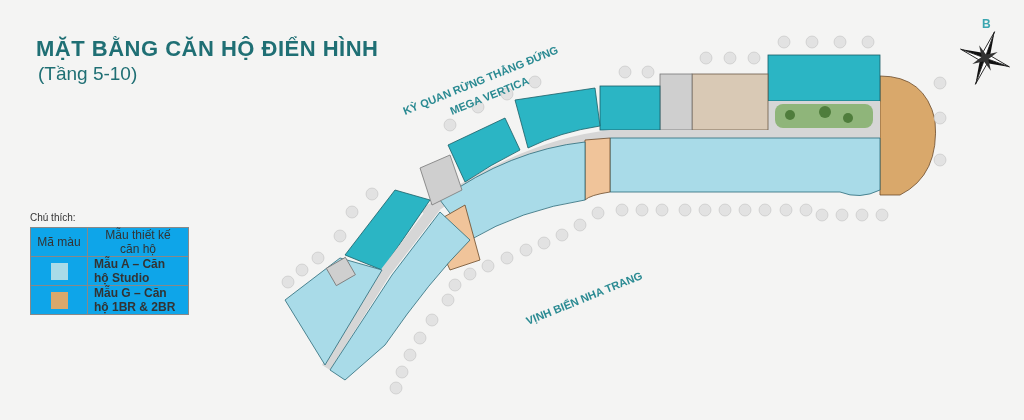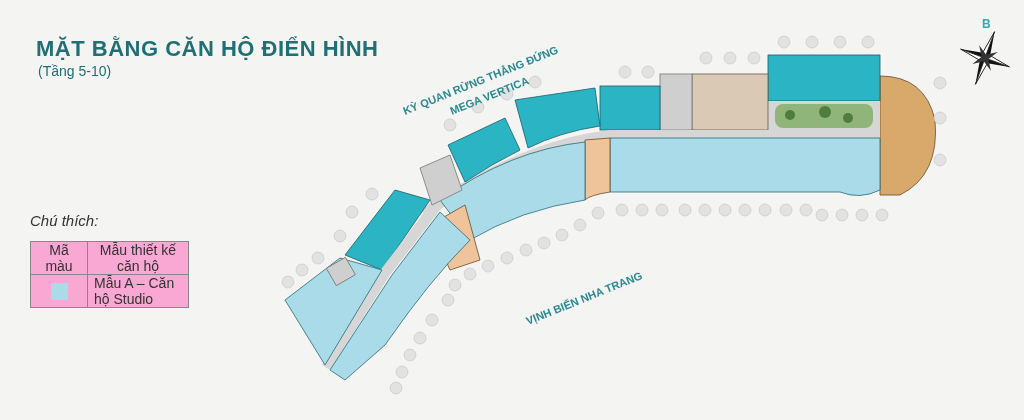--- a/index.html
+++ b/index.html
@@ -1,29 +1,29 @@
 <!DOCTYPE html>
 <html><head>
 <meta charset="utf-8">
 <style>
   html,body{margin:0;padding:0;}
   body{width:1024px;height:420px;background:#f4f4f3;position:relative;overflow:hidden;font-family:"Liberation Sans",sans-serif;}
   .title{position:absolute;left:36px;top:36px;color:#1f6f74;font-weight:bold;font-size:22px;letter-spacing:0.5px;text-align:center;}
-  .subtitle{position:absolute;left:38px;top:63px;color:#1f6f74;font-size:14px;}
+  .subtitle{position:absolute;left:38px;top:63px;color:#1f6f74;font-size:19px;}
   .compass{position:absolute;left:950px;top:20px;width:70px;height:70px;}
   .compass-label{position:absolute;left:982px;top:17px;color:#3aa6b0;font-weight:bold;font-size:12px;}
   .plan{position:absolute;left:0;top:0;}
   .legend{position:absolute;left:30px;top:212px;}
-  .legend-title{font-size:15px;color:#333;margin-bottom:12px;font-style:italic;}
-  table.legend-table{border-collapse:collapse;font-size:14px;color:#333;background:#f9a8d4;}
+  .legend-title{font-size:10px;color:#333;margin-bottom:4px;}
+  table.legend-table{border-collapse:collapse;font-size:12px;color:#333;background:#0ea5e9;}
   table.legend-table td, table.legend-table th{border:1px solid #888;padding:0 6px;}
   table.legend-table th{font-weight:normal;height:16px;text-align:center;}
   table.legend-table th.c1{width:44px;text-align:center;}
   table.legend-table td.swatch-cell{width:44px;height:27px;text-align:center;}
-  table.legend-table td.lbl{width:88px;}
+  table.legend-table td.lbl{width:88px;font-weight:bold;}
   .swatch{display:inline-block;width:17px;height:17px;vertical-align:middle;}
 </style>
 </head>
 <body>
 
 <div class="title">MẶT BẰNG CĂN HỘ ĐIỂN HÌNH</div>
 <div class="subtitle">(Tầng 5-10)</div>
 
 <div class="compass-label">B</div>
 <svg class="compass" viewBox="0 0 70 70">
@@ -152,15 +152,19 @@
   <table class="legend-table">
     <tbody>
         <tr>
       <th class="c1">Mã màu</th>
       <th>Mẫu thiết kế căn hộ</th>
     </tr>
     <tr>
       <td class="swatch-cell"><span class="swatch" style="background:#a9dbe8"></span></td>
       <td class="lbl">Mẫu A – Căn hộ Studio</td>
     </tr>
+    <tr>
+      <td class="swatch-cell"><span class="swatch" style="background:#d9a86b"></span></td>
+      <td class="lbl">Mẫu G – Căn hộ 1BR &amp; 2BR</td>
+    </tr>
   </tbody>
     </table>
 </div>
 
 </body></html>

